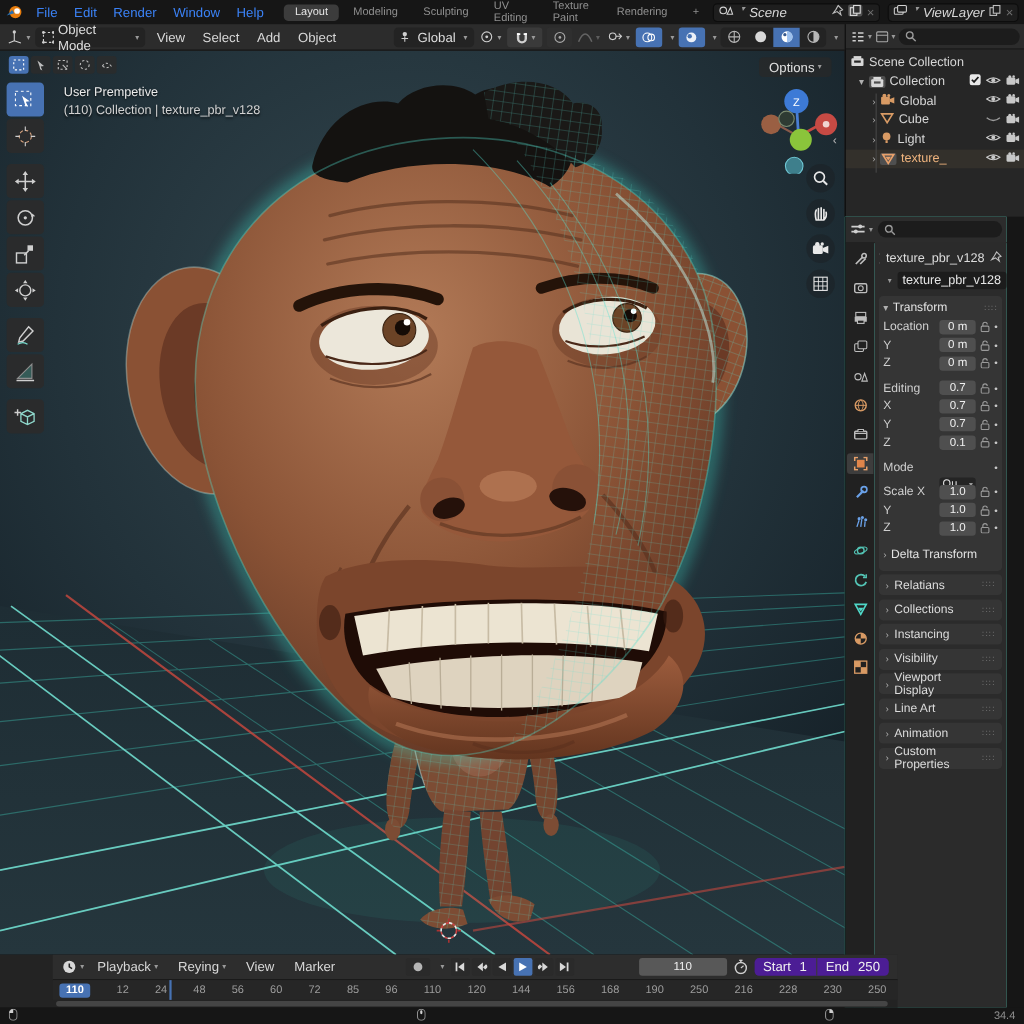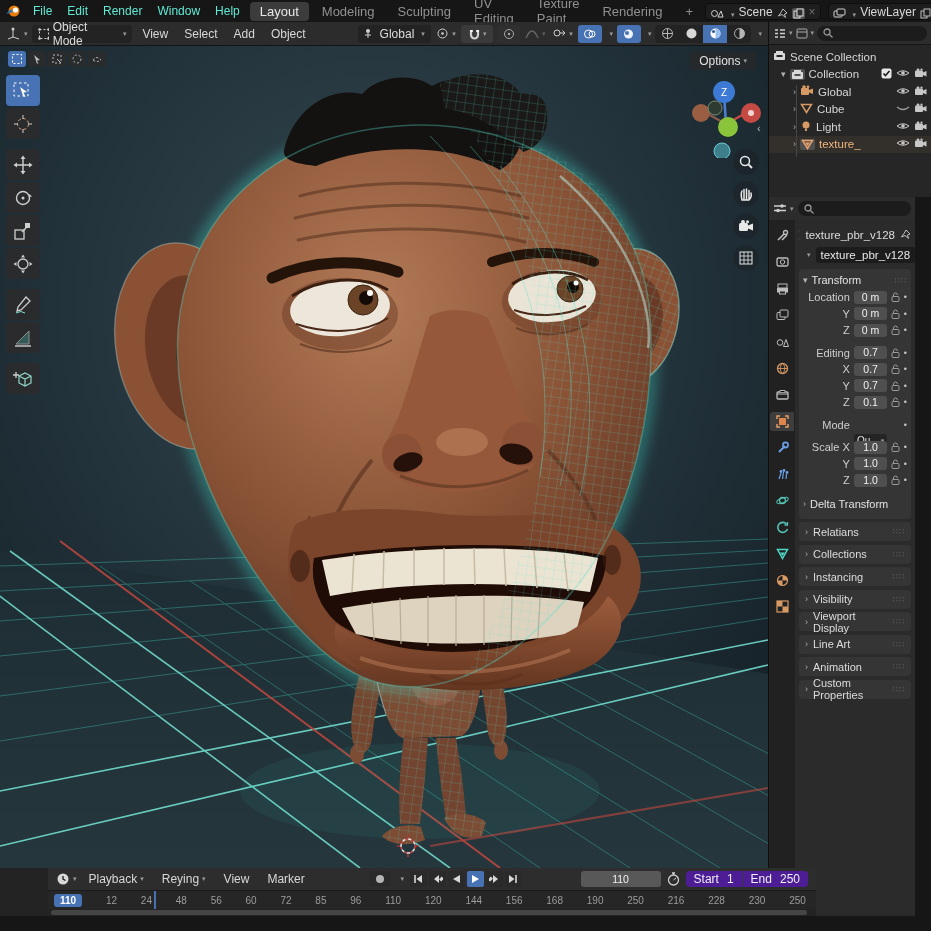--- a/index.html
+++ b/index.html
@@ -5,25 +5,25 @@
   html,body{margin:0;padding:0;background:#0c0c0c;}
   #app{position:relative;width:931px;height:931px;background:#161616;overflow:hidden;
        font-family:"Liberation Sans",sans-serif;font-size:12px;color:#c8c8c8;
        -webkit-user-select:none;user-select:none;}
   .chev{font-size:7px;color:#9a9a9a;margin-left:3px;}
   .grip{font-size:8px;color:#6f6f6f;letter-spacing:1px;}
 
   
   #topbar{position:absolute;left:0;top:0;width:931px;height:22px;background:#161616;
           display:flex;align-items:center;padding:0 5px;box-sizing:border-box;gap:1px;}
-  .menu{padding:1px 7px;color:#5eead4;border-radius:3px;}
-  .wtab{padding:2px 10px;color:#909090;border-radius:4px;margin:0 1px;font-size:13px;}
+  .menu{padding:1px 7px;color:#3b82f6;border-radius:3px;}
+  .wtab{padding:2px 10px;color:#909090;border-radius:4px;margin:0 1px;font-size:10px;}
   .wtab.active{background:#3c3c3c;color:#e8e8e8;}
-  .idblock{display:flex;align-items:flex-end;background:#1e1e1e;border:1px solid #0d0d0d;
-           border-radius:4px;height:17px;padding:0 4px;gap:4px;box-sizing:border-box;color:#d8d8d8;}
+  .idblock{display:flex;align-items:flex-start;background:#1e1e1e;border:1px solid #0d0d0d;
+           border-radius:4px;height:17px;padding:0 4px;gap:4px;box-sizing:border-box;color:#d8d8d8;font-style:italic;}
 
   
   #vheader{position:absolute;left:0;top:22px;width:768px;height:24px;background:#2c2c2c;
            border-bottom:1px solid #141414;display:flex;align-items:center;gap:4px;
            padding:0 6px;box-sizing:border-box;}
   .hbtn{display:flex;align-items:center;gap:4px;background:#232323;border-radius:4px;
         height:18px;padding:0 6px;color:#dedede;}
   .hmenu{padding:0 6px;color:#d8d8d8;}
   .tgl{width:24px;height:18px;border-radius:3px;display:flex;align-items:center;justify-content:center;}
   .tgl.blue{background:#4772b3;}
@@ -74,21 +74,21 @@
   .ptab{width:24px;height:19px;display:flex;align-items:center;justify-content:center;border-radius:3px 0 0 3px;}
   .ptab.active{background:#3d3d3d;}
   #pcontent{position:absolute;left:26px;top:23px;right:0;bottom:0;background:#2b2b2b;padding:5px 4px;
             box-sizing:border-box;font-size:11px;}
   .crumb{display:flex;align-items:center;gap:5px;height:20px;color:#dcdcdc;font-size:11.5px;}
   .namefield{flex:1;height:16px;background:#1c1c1c;border-radius:3px;display:flex;align-items:center;
              padding:0 5px;color:#e6e6e6;}
   .panel{background:#353535;border-radius:4px;margin-top:4px;padding:2px 4px 6px 4px;}
   .panelhdr{display:flex;align-items:center;height:18px;color:#e2e2e2;gap:4px;}
   .trow{display:flex;align-items:center;height:16.5px;gap:4px;}
-  .tlabel{width:50px;text-align:right;color:#cfcfcf;}
+  .tlabel{width:50px;color:#cfcfcf;}
   .tfield{width:36px;height:13px;background:#4f4f4f;border-radius:3px;color:#f0f0f0;text-align:center;
           font-size:10.5px;line-height:13px;}
   .tdrop{width:36px;height:13px;background:#242424;border-radius:3px;color:#e0e0e0;font-size:10px;
          display:flex;align-items:center;justify-content:center;gap:2px;margin-top:32px;}
   .dot{color:#c8c8c8;font-size:9px;}
   .cpanel{background:#353535;border-radius:4px;height:19px;display:flex;align-items:center;gap:5px;
           padding:0 6px;margin-top:3.5px;color:#dcdcdc;}
   .arrow{color:#b0b0b0;font-size:9px;}
 
   
@@ -484,20 +484,24 @@
       </g>
 
       <g transform="translate(408,800)">
         <circle r="7" fill="none" stroke="#cc4444" stroke-width="1.5" stroke-dasharray="3 3"></circle>
         <circle r="7" fill="none" stroke="#e8e8e8" stroke-width="1.5" stroke-dasharray="3 3" stroke-dashoffset="3"></circle>
         <path d="M-11 0 H-8 M8 0 H11 M0 -11 V-8 M0 8 V11" stroke="#aa3333" stroke-width="1.5"></path>
       </g>
     </svg>
 
     
+    <div id="overlay-text">
+      <div>User Prempetive</div>
+      <div class="l2">(110) Collection | texture_pbr_v128</div>
+    </div>
 
     
     <div id="selstrip">
       <span class="selbtn active">
           <svg width="12" height="12">
             <rect x="1.5" y="1.5" width="9" height="9" fill="none" stroke="#fff" stroke-dasharray="2 2"></rect>
           </svg>
         </span>
       <span class="selbtn">
           <svg width="12" height="12">
@@ -1179,14 +1183,31 @@
       <span>228</span>
         <span>230</span>
       <span>250</span>
       <div id="playline"></div>
     </div>
     <div id="tl-scroll">
         <div class="bar"></div>
       </div>
   </div>
 
+  <div id="statusbar">
+    <span><svg width="8" height="11">
+          <rect x="0.5" y="0.5" width="7" height="10" rx="3.5" fill="none" stroke="#8f8f8f"></rect>
+          <path d="M0.5 4 a3.5 3.5 0 0 1 3.5 -3.5 V4 Z" fill="#cfcfcf"></path>
+        </svg></span>
+    <span class="sp"></span>
+    <span><svg width="8" height="11">
+          <rect x="0.5" y="0.5" width="7" height="10" rx="3.5" fill="none" stroke="#8f8f8f"></rect>
+          <rect x="3" y="1.5" width="2" height="3.5" rx="1" fill="#cfcfcf"></rect>
+        </svg></span>
+    <span class="sp"></span>
+    <span><svg width="8" height="11">
+          <rect x="0.5" y="0.5" width="7" height="10" rx="3.5" fill="none" stroke="#8f8f8f"></rect>
+          <path d="M7.5 4 a3.5 3.5 0 0 0 -3.5 -3.5 V4 Z" fill="#cfcfcf"></path>
+        </svg></span>
+    <span style="margin-left:140px;">34.4</span>
+  </div>
 
 </div>
 
 </body></html>

